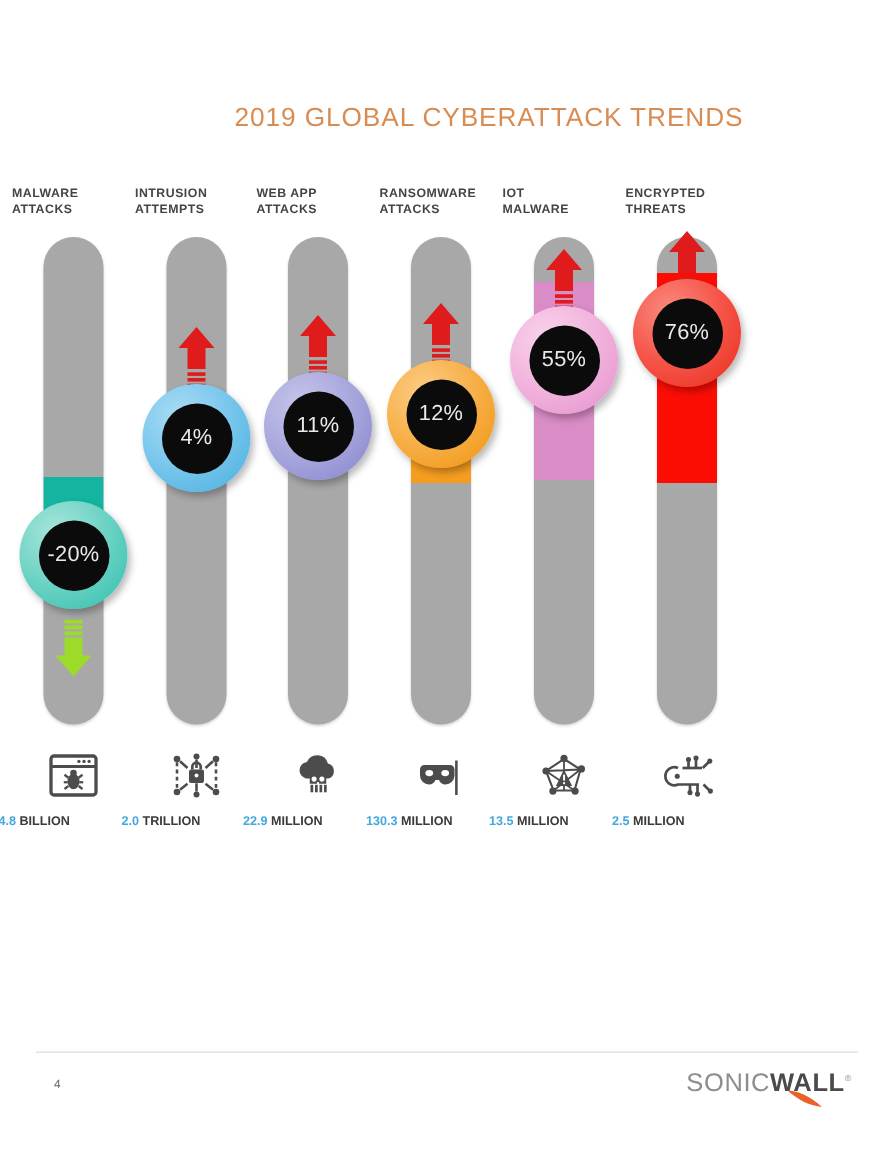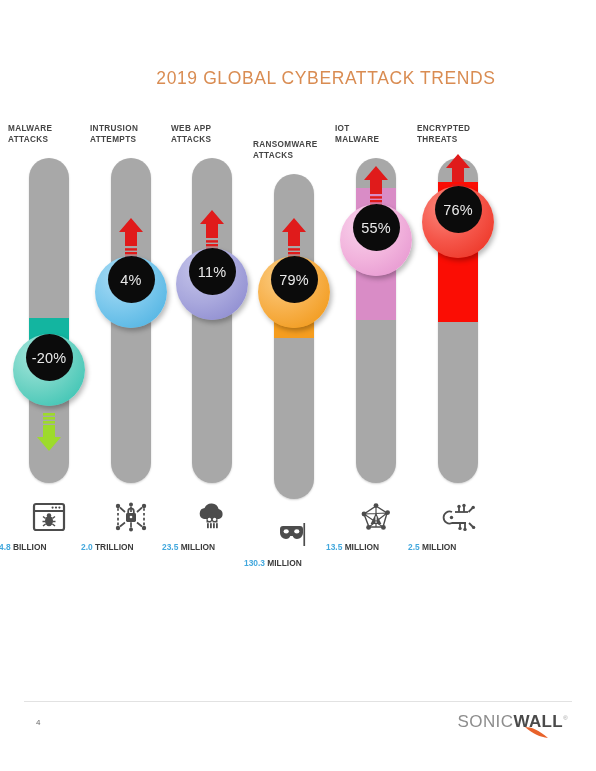--- a/index.html
+++ b/index.html
@@ -58,21 +58,21 @@
   
   .arrow{position:absolute;width:26px;left:28px;}
   .arrow svg{display:block;width:26px;}
 
   
   .badge{
     position:absolute;
     width:72px;height:72px;
     border-radius:50%;
     left:5px;
-    display:flex;justify-content:center;
+    display:flex;align-items:center;justify-content:center;
     box-shadow:2px 3px 5px rgba(0,0,0,.28);
   }
   .badge .inner{
     width:47px;height:47px;border-radius:50%;
     background:#0b0b0b;
     display:flex;align-items:center;justify-content:center;
     color:#e9e9e9;
     font-size:14.5px;
     font-weight:400;
     letter-spacing:.2px;
@@ -249,47 +249,47 @@
           <circle cx="19.6" cy="17.4" r="1.7" fill="#fff"></circle>
           <rect x="16.3" y="19.4" width="1.4" height="2" fill="#fff"></rect>
           <rect x="12" y="21.2" width="1.8" height="5"></rect>
             <rect x="15" y="21.2" width="1.8" height="5"></rect>
           <rect x="18" y="21.2" width="1.8" height="5"></rect>
             <rect x="21" y="21.2" width="1.8" height="5"></rect>
         </svg>
       </div>
 
       <div class="stat">
-        <span class="num">23.5</span>
+        <span class="num">22.9</span>
         <span>MILLION</span>
       </div>
     </div>
 
-    <div class="col" style="left:253px;margin-top:16px;">
+    <div class="col" style="left:253px;">
       <div class="col-head">
         <span>RANSOMWARE</span><br>
         <span>ATTACKS</span>
       </div>
 
       <div class="track"></div>
       <div class="track-clip">
         <div class="fill" style="top:104px;height:60px;background:#f59d1f;"></div>
       </div>
 
       <div class="arrow" style="top:202px;">
         <svg viewBox="0 0 26 40" height="40">
           <path d="M7 28 L7 14 L1 14 L13 0 L25 14 L19 14 L19 28 Z" fill="#e01b1b"></path>
           <rect x="7" y="30.2" width="12" height="2.4" fill="#e01b1b"></rect>
           <rect x="7" y="34" width="12" height="2.4" fill="#e01b1b"></rect>
           <rect x="7" y="37.8" width="12" height="2.4" fill="#e01b1b"></rect>
         </svg>
       </div>
 
       <div class="badge" style="top:240px;background:radial-gradient(circle at 34% 30%, #fbcd84 0%, #f7b04a 48%, #f0930d 100%);">
-        <div class="inner">79%</div>
+        <div class="inner">12%</div>
       </div>
 
       <div class="icon-wrap">
         <svg width="34" height="30" viewBox="0 0 34 30" fill="#4c4c4c">
           <path d="M3 11 a3 3 0 0 1 3 -3 h17 a3 3 0 0 1 3 3 v4 a6 6 0 0 1 -6 6 a4.6 4.6 0 0 1 -4.3 -3 h-2.4 a4.6 4.6 0 0 1 -4.3 3 a6 6 0 0 1 -6 -6 Z"></path>
           <ellipse cx="9.2" cy="13.4" rx="2.6" ry="2.1" fill="#fff"></ellipse>
           <ellipse cx="19.8" cy="13.4" rx="2.6" ry="2.1" fill="#fff"></ellipse>
           <rect x="26.4" y="5" width="1.7" height="23"></rect>
         </svg>
       </div>

